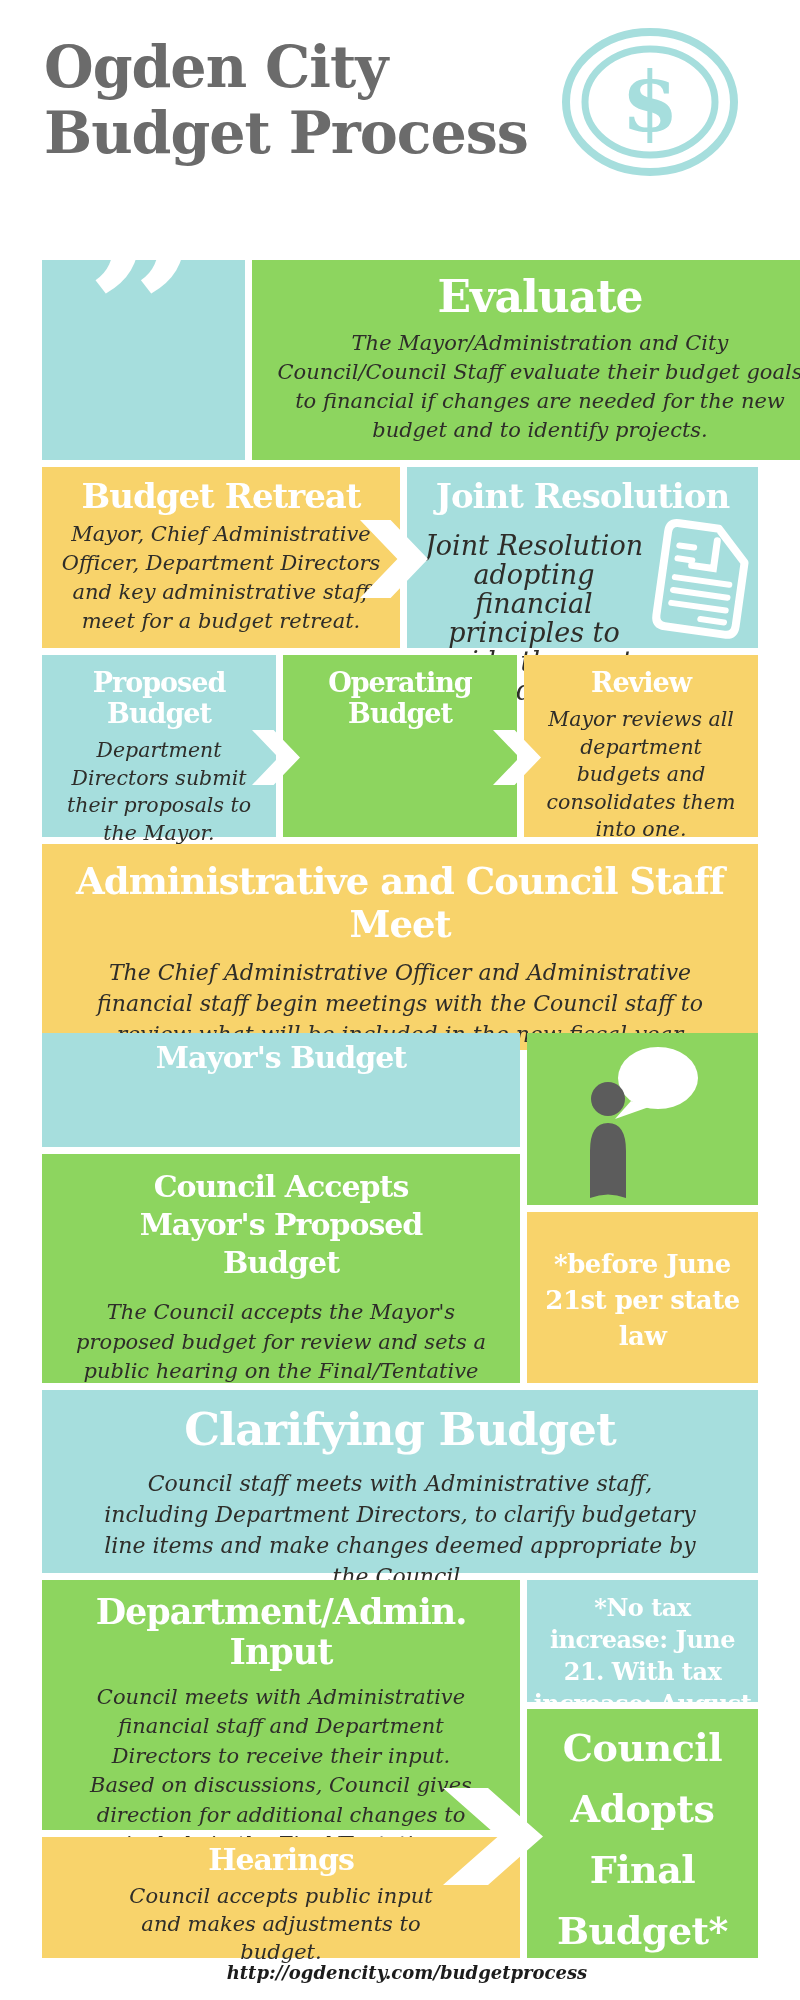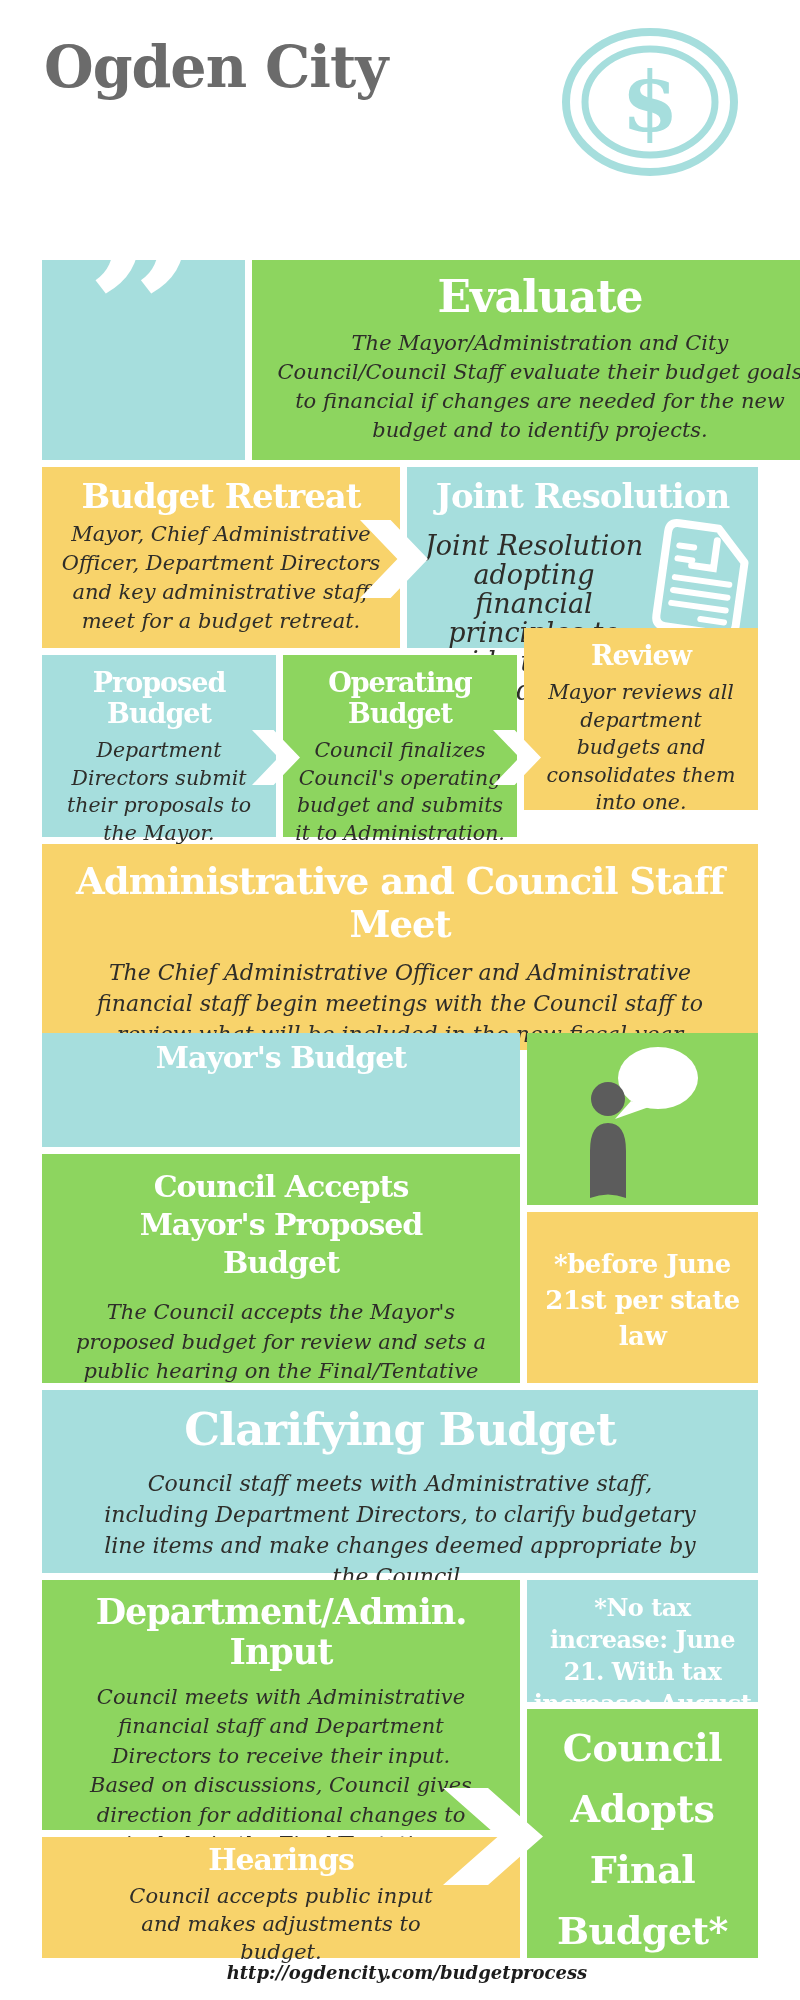--- a/index.html
+++ b/index.html
@@ -25,20 +25,21 @@
           font-style:italic;font-weight:bold;font-size:18px;color:#1c1c1c;padding-left:7px;}
   svg{display:block;}
 </style>
 </head>
 <body>
 
 <div id="canvas">
 
   <div class="title">
     <div>Ogden City</div>
+    <div>Budget Process</div>
   </div>
   <div class="block" style="left:560px;top:28px;width:180px;height:150px;">
     <svg width="180" height="150" viewBox="0 0 180 150">
       <ellipse cx="90" cy="74" rx="84" ry="70" fill="none" stroke="#a6dedd" stroke-width="8"></ellipse>
       <ellipse cx="90" cy="74" rx="65" ry="53" fill="none" stroke="#a6dedd" stroke-width="7"></ellipse>
       <text x="90" y="103" text-anchor="middle" font-family="DejaVu Serif, serif" font-weight="bold" font-size="82" fill="#a6dedd">$</text>
     </svg>
   </div>
 
   <div class="block teal" style="left:42px;top:260px;width:203px;height:200px;">
@@ -70,23 +71,22 @@
     </div>
   </div>
   <div class="arrow" style="left:360px;top:520px;width:68px;height:78px;"></div>
 
   <div class="block teal" style="left:42px;top:655px;width:234px;height:182px;padding-top:12px;">
     <div class="hd" style="font-size:27px;">Proposed Budget</div>
     <div class="bd" style="font-size:20.5px;line-height:27.5px;padding:8px 12px 0;">Department Directors submit their proposals to the Mayor.</div>
   </div>
   <div class="block green" style="left:283px;top:655px;width:234px;height:182px;padding-top:12px;">
     <div class="hd" style="font-size:27px;">Operating Budget</div>
-    <div class="bd" style="font-size:20.5px;line-height:27.5px;padding:8px 10px 0;">Council finalizes Council's operating budget and submits it to Administration.</div>
   </div>
-  <div class="block yellow" style="left:524px;top:628px;width:234px;height:182px;padding-top:12px;">
+  <div class="block yellow" style="left:524px;top:655px;width:234px;height:182px;padding-top:12px;">
     <div class="hd" style="font-size:27px;">Review</div>
     <div class="bd" style="font-size:20.5px;line-height:27.5px;padding:8px 12px 0;">Mayor reviews all department budgets and consolidates them into one.</div>
   </div>
   <div class="arrow" style="left:252px;top:730px;width:48px;height:55px;"></div>
   <div class="arrow" style="left:493px;top:730px;width:48px;height:55px;"></div>
 
   <div class="block yellow" style="left:42px;top:844px;width:716px;height:206px;padding-top:16px;">
     <div class="hd" style="font-size:37px;">Administrative and Council Staff Meet</div>
     <div class="bd" style="font-size:22px;line-height:31px;padding:12px 55px 0;">The Chief Administrative Officer and Administrative financial staff begin meetings with the Council staff to review what will be included in the new fiscal year budget.</div>
   </div>

